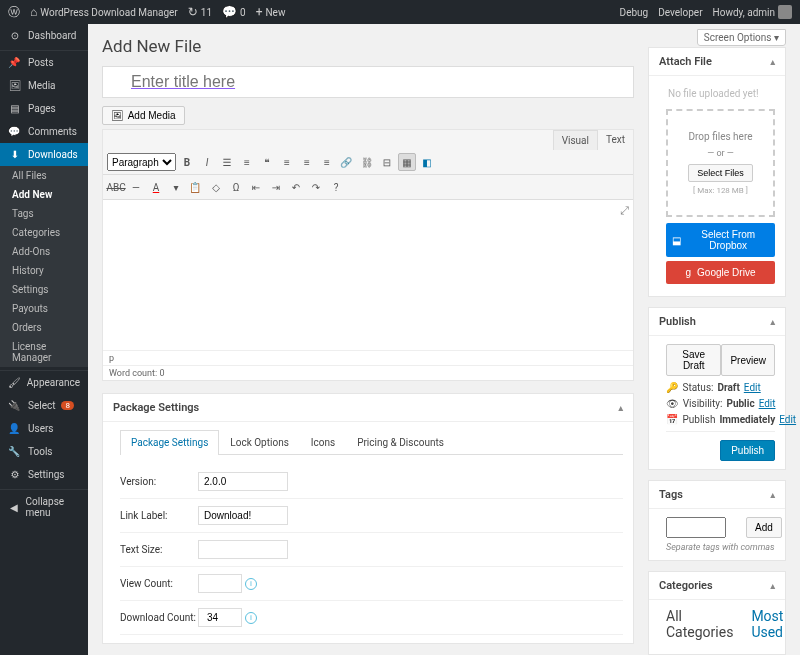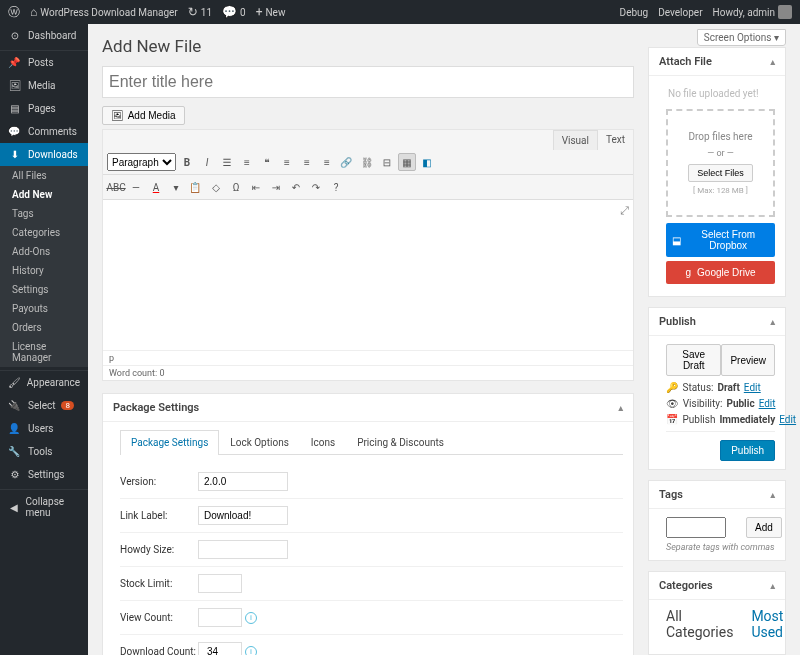--- a/index.html
+++ b/index.html
@@ -17,21 +17,21 @@
 .submenu .sub { padding: 4px 8px 4px 12px; cursor: pointer; color: #bbb; font-size: 10px; }
 .submenu .sub.current { color: #fff; font-weight: 600; }
 .sep { height: 4px; background: #23282d; border-bottom: 1px solid #32373c; }
 .badge { background: #d54e21; color: #fff; border-radius: 8px; font-size: 8px; padding: 0 4px; }
 .content { flex: 1; display: flex; padding: 8px 14px; gap: 14px; }
 .main { flex: 1; }
 .side { width: 138px; }
 h1.page-title { font-size: 17px; font-weight: 400; margin: 4px 0 10px; }
 .screen-opts { text-align: right; font-size: 10px; color: #666; margin-bottom: 4px; }
 .screen-opts span { border: 1px solid #ccc; background: #fff; padding: 2px 6px; border-radius: 0 0 3px 3px; cursor: pointer; }
-.title-input { width: 100%; font-size: 16px; padding: 6px 6px; border: 1px solid #ddd; background: #fff; color: #8b5cf6; }
+.title-input { width: 100%; font-size: 16px; padding: 6px 28px; border: 1px solid #ddd; background: #fff; color: #8b5cf6; text-decoration: underline; }
 .media-btn { display: inline-flex; align-items: center; gap: 4px; border: 1px solid #ccc; background: #f7f7f7; padding: 3px 8px; margin: 8px 0 4px; cursor: pointer; font-size: 10px; border-radius: 2px; }
 .editor-wrap { border: 1px solid #e5e5e5; background: #fff; }
 .editor-tabs { display: flex; justify-content: flex-end; background: #f5f5f5; }
 .editor-tabs span { padding: 4px 8px; cursor: pointer; font-size: 10px; color: #555; }
 .editor-tabs .active { background: #eee; border: 1px solid #ddd; border-bottom: none; }
 .ed-toolbar { background: #f5f5f5; border-bottom: 1px solid #ddd; padding: 3px 4px; display: flex; flex-wrap: wrap; gap: 2px; align-items: center; }
 .ed-toolbar select { font-size: 10px; height: 18px; }
 .tbtn { width: 18px; height: 18px; display: inline-flex; align-items: center; justify-content: center; cursor: pointer; font-size: 10px; color: #555; border-radius: 2px; }
 .tbtn.active { background: #ddd; border: 1px solid #bbb; }
 .editor-area { height: 150px; background: #fff; position: relative; }
@@ -252,26 +252,22 @@
           </div>
           <div class="form-row">
               <label>Version:</label>
               <input type="text" value="2.0.0" style="">
             </div>
           <div class="form-row">
               <label>Link Label:</label>
               <input type="text" value="Download!" style="">
             </div>
           <div class="form-row">
-              <label>Howdy Size:</label>
+              <label>Text Size:</label>
               <input type="text" style="">
-            </div>
-          <div class="form-row">
-              <label>Stock Limit:</label>
-              <input type="number" style="">
             </div>
           <div class="form-row">
               <label>View Count:</label>
               <input type="number" style="">
               <span class="info-icon">i</span>
             </div>
           <div class="form-row">
               <label>Download Count:</label>
               <input type="number" value="34" style="">
               <span class="info-icon">i</span>

